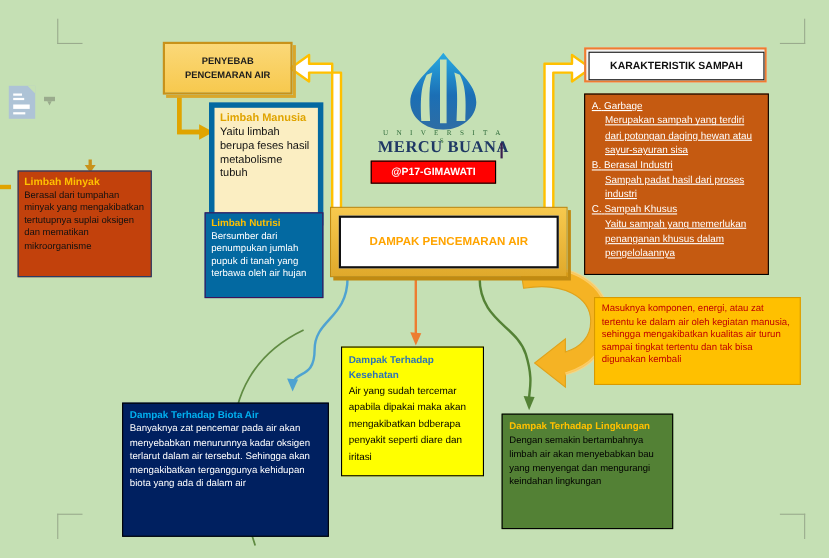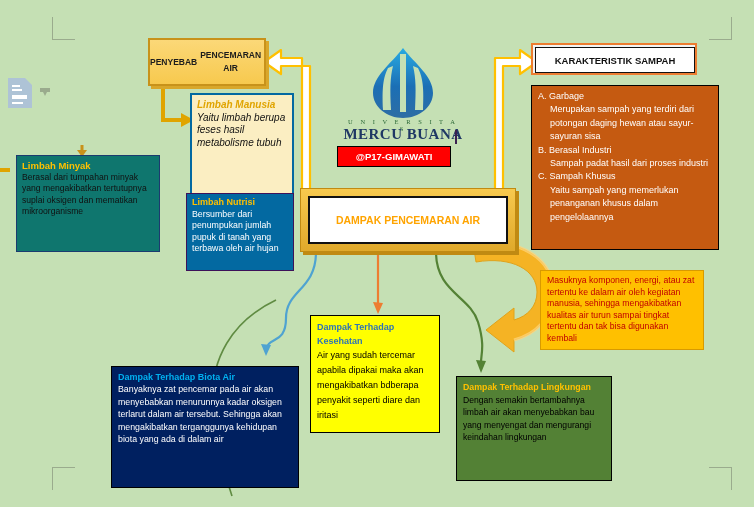--- a/index.html
+++ b/index.html
@@ -35,36 +35,36 @@
   
   .box{box-sizing:border-box;}
   .ttl{font-weight:bold;}
 
   
   .penyebab{
     left:148px;top:38px;width:118px;height:48px;
     background:linear-gradient(180deg,#fbd878 0%,#f7c94e 100%);
     border:2px solid #c8921a;
     box-shadow:3px 3px 0 #d9a72a;
-    display:flex;align-items:center;justify-content:center;flex-direction:row;
+    display:flex;align-items:center;justify-content:center;flex-direction:column;
     color:#1c1c1c;font-size:8.5px;font-weight:bold;line-height:13px;text-align:center;
   }
 
   
   .manusia{
     left:190px;top:93px;width:104px;height:112px;
-    background:#fbeec2;border:2px solid #0369a1;
-    padding:4px 5px;font-size:10px;line-height:12.5px;color:#111;font-style:italic;
+    background:#fbeec2;border:5px solid #0369a1;
+    padding:4px 5px;font-size:10px;line-height:12.5px;color:#111;
   }
   .manusia .ttl{color:#e0a400;font-size:10px;}
 
   
   .minyak{
-    left:16px;top:155px;width:144px;height:97px;
-    background:#0f766e;border:1px solid #1b3b6f;
+    left:16px;top:155px;width:122px;height:97px;
+    background:#c2410c;border:1px solid #1b3b6f;
     padding:4px 5px;font-size:8.6px;line-height:11.5px;color:#111;
   }
   .minyak .ttl{color:#ffc000;font-size:9.5px;}
 
   
   .nutrisi{
     left:186px;top:193px;width:108px;height:78px;
     background:#0369a1;border:1px solid #3d1259;
     padding:3px 5px;font-size:8.8px;line-height:11.6px;color:#ffffff;
   }
@@ -81,30 +81,30 @@
 
   
   .karak-wrap{left:531px;top:43px;width:166px;height:32px;
     background:#f3f3f3;border:2px solid #ed7d31;padding:2px;box-sizing:border-box;}
   .karak-inner{width:100%;height:100%;background:#fff;border:1px solid #111;
     display:flex;align-items:center;justify-content:center;
     font-size:9.5px;font-weight:bold;color:#111;}
 
   
   .karak-body{
-    left:531px;top:85px;width:188px;height:165px;
+    left:531px;top:85px;width:168px;height:165px;
     background:#c55a11;border:1px solid #000;
     padding:4px 6px;box-sizing:border-box;
-    font-size:9px;line-height:13.4px;color:#ffffff;
+    font-size:9px;line-height:13.4px;color:#ffffff;text-decoration:underline;
   }
   .karak-body .ind{padding-left:12px;}
 
   
   .masuknya{
-    left:540px;top:270px;width:164px;height:80px;
+    left:540px;top:270px;width:188px;height:80px;
     background:#ffc000;border:1px solid #d89a00;
     padding:4px 6px;box-sizing:border-box;
     font-size:8.7px;line-height:11.6px;color:#c00000;
   }
 
   
   .biota{
     left:111px;top:350px;width:188px;height:122px;
     background:#002060;border:1px solid #000;
     padding:4px 6px;box-sizing:border-box;

